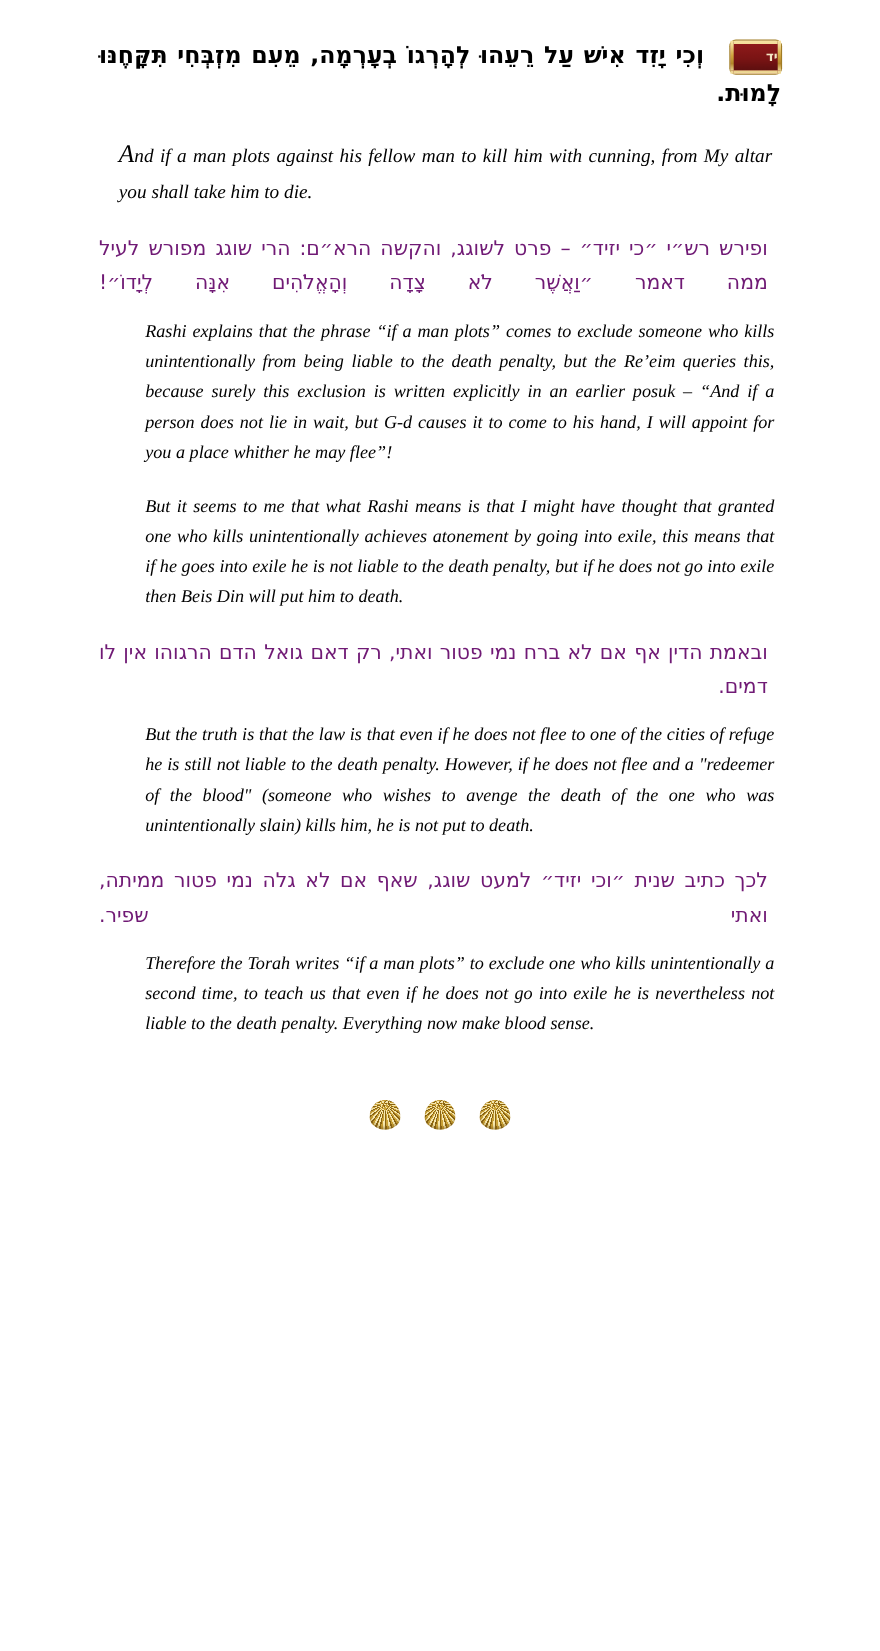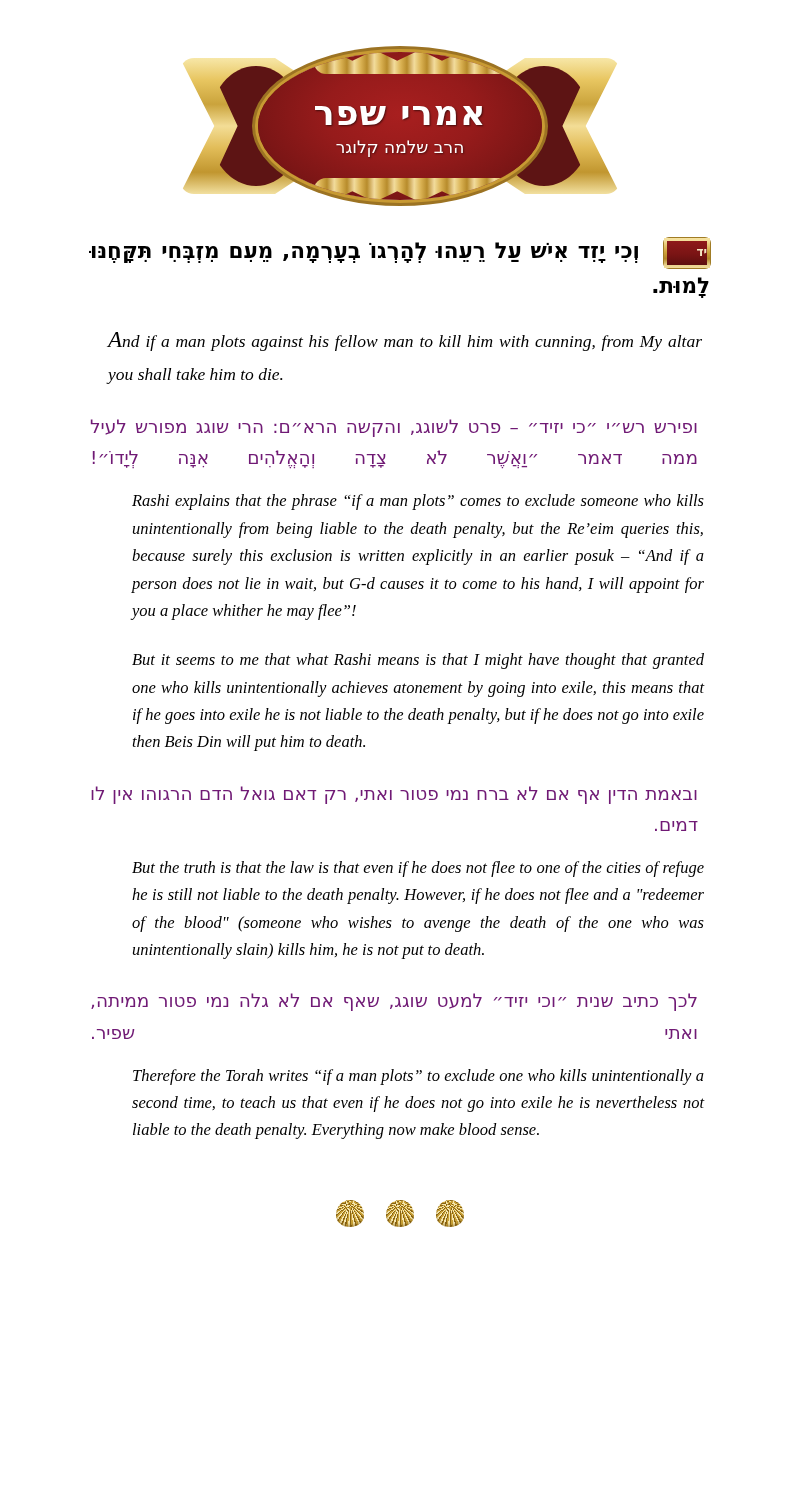--- a/index.html
+++ b/index.html
@@ -214,35 +214,20 @@
         #caa237 9deg 14deg),
       radial-gradient(circle at 50% 16%, #fdf3cf 0%, #d3ab42 60%, #a07c24 100%);
     box-shadow: inset 0 -2px 3px rgba(120,88,18,.55);
   }
 </style>
 </head>
 <body>
 
 <div class="page">
 
-  <div class="banner-wrap">
-    <div class="banner">
-      <div class="wing left"></div>
-      <div class="wing right"></div>
-      <div class="wing-inner left"></div>
-      <div class="wing-inner right"></div>
-
-      <div class="plaque">
-        <div class="chain top"></div>
-        <div class="chain bottom"></div>
-        <div class="banner-title">אמרי שפר</div>
-        <div class="banner-sub">הרב שלמה קלוגר</div>
-      </div>
-    </div>
-  </div>
 
   <div class="content">
 
     <div class="verse-heading">
       <span class="verse-badge">יד</span><span>וְכִי יָזִד אִישׁ עַל רֵעֵהוּ לְהָרְגוֹ בְעָרְמָה, מֵעִם מִזְבְּחִי תִּקָּחֶנּוּ לָמוּת.</span>
     </div>
 
     <p class="verse-translation">
       <span class="dropcap">A</span><span>nd if a man plots against his fellow man to kill him with cunning, from My altar you shall take him to die.</span>
     </p>

